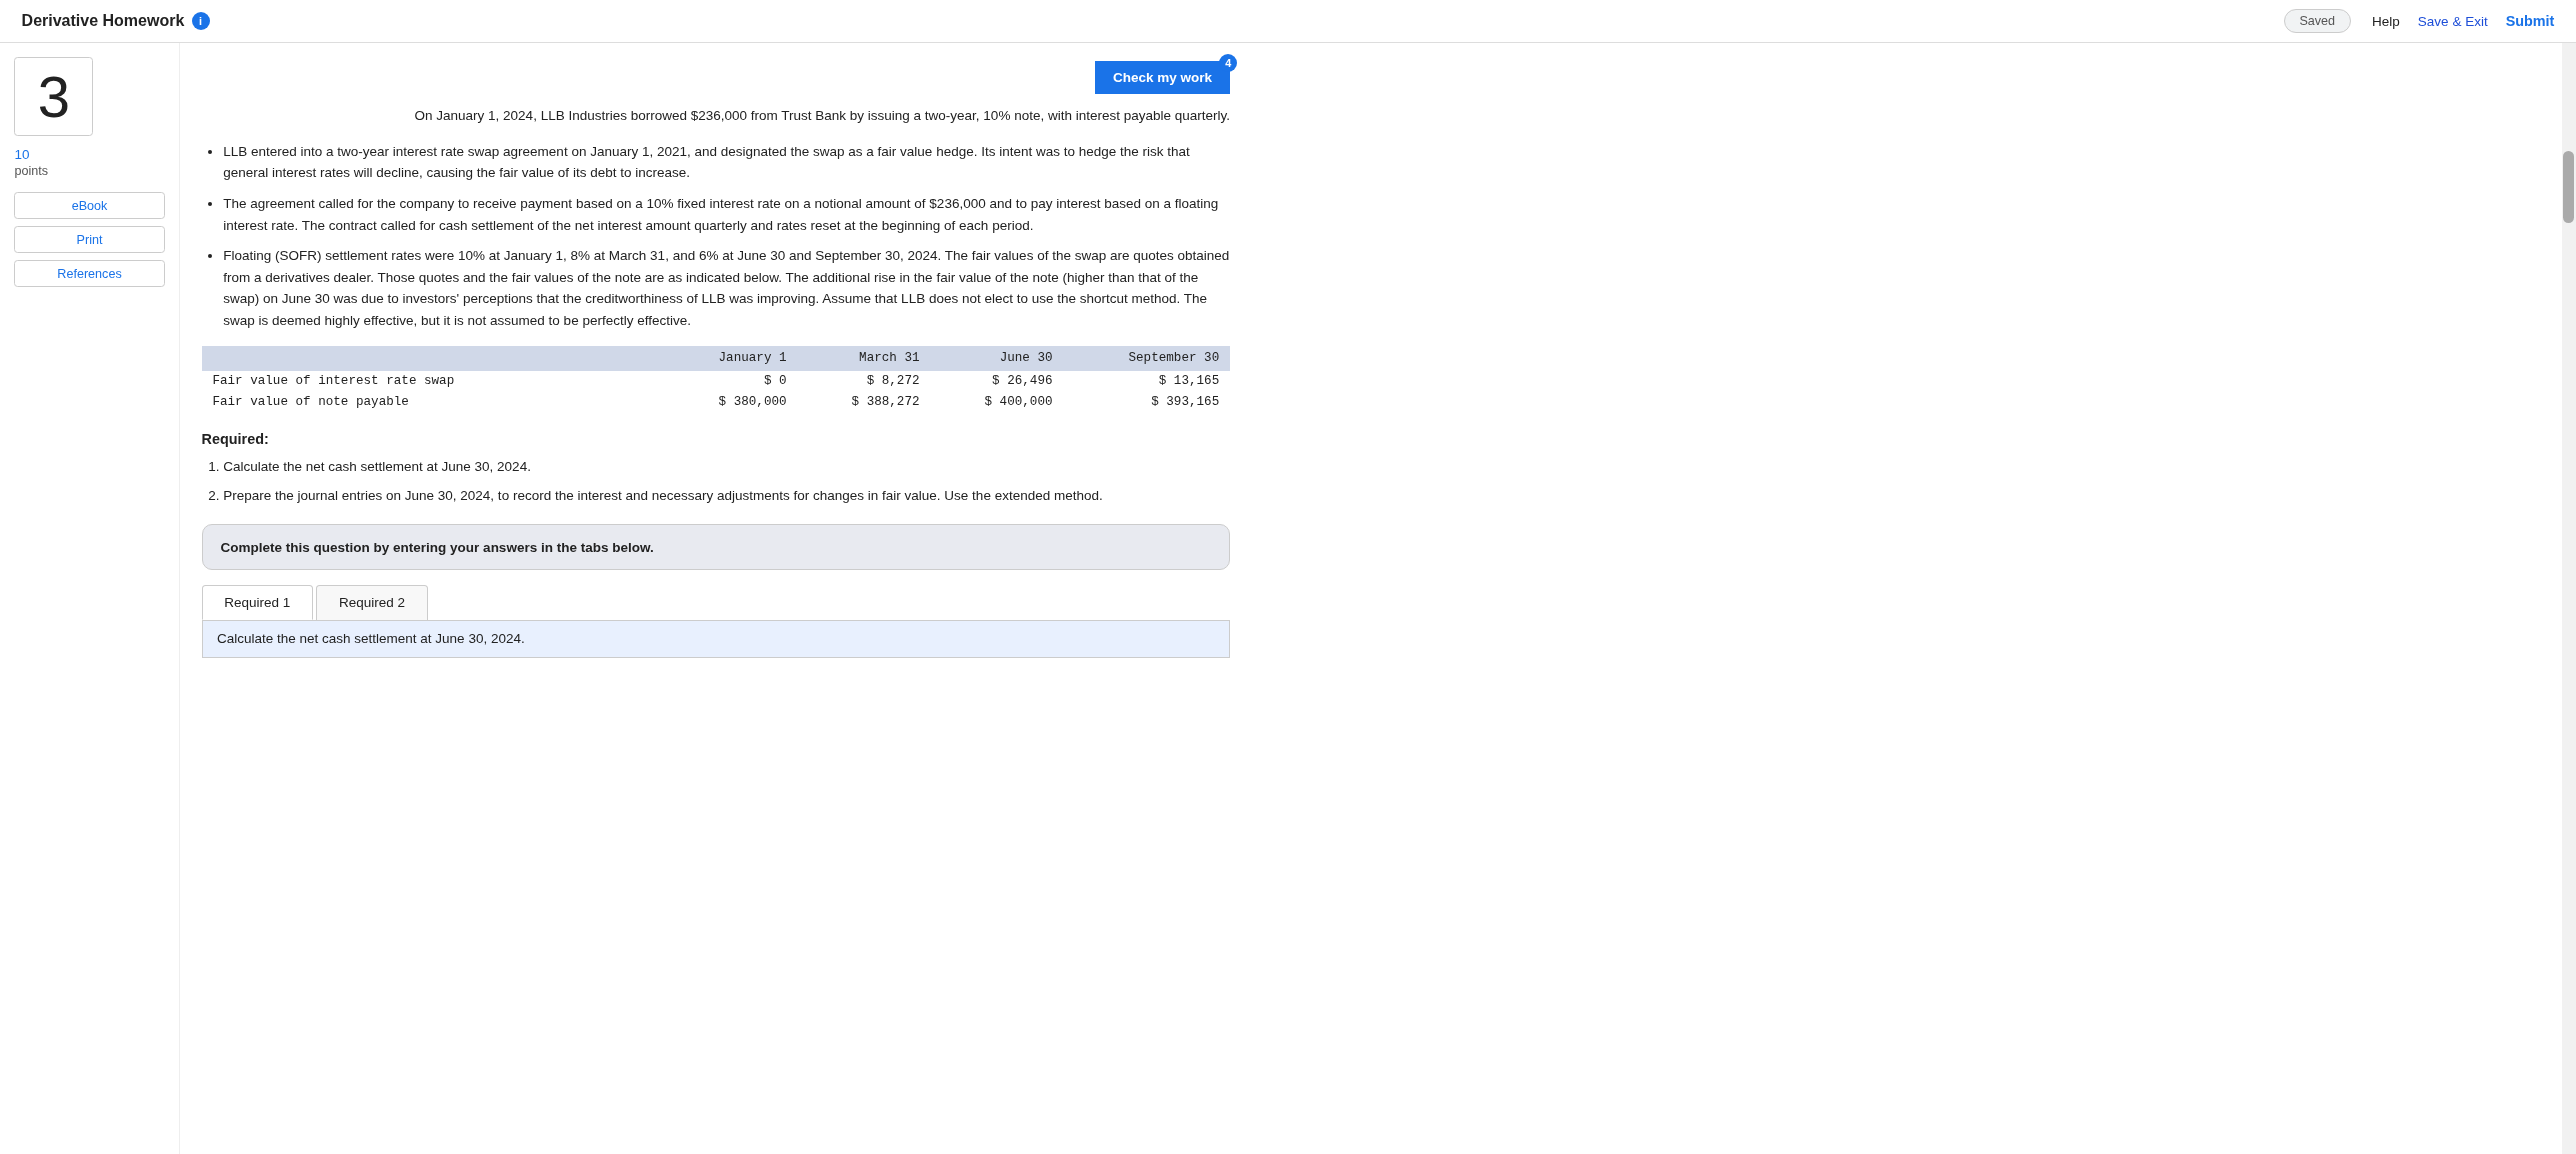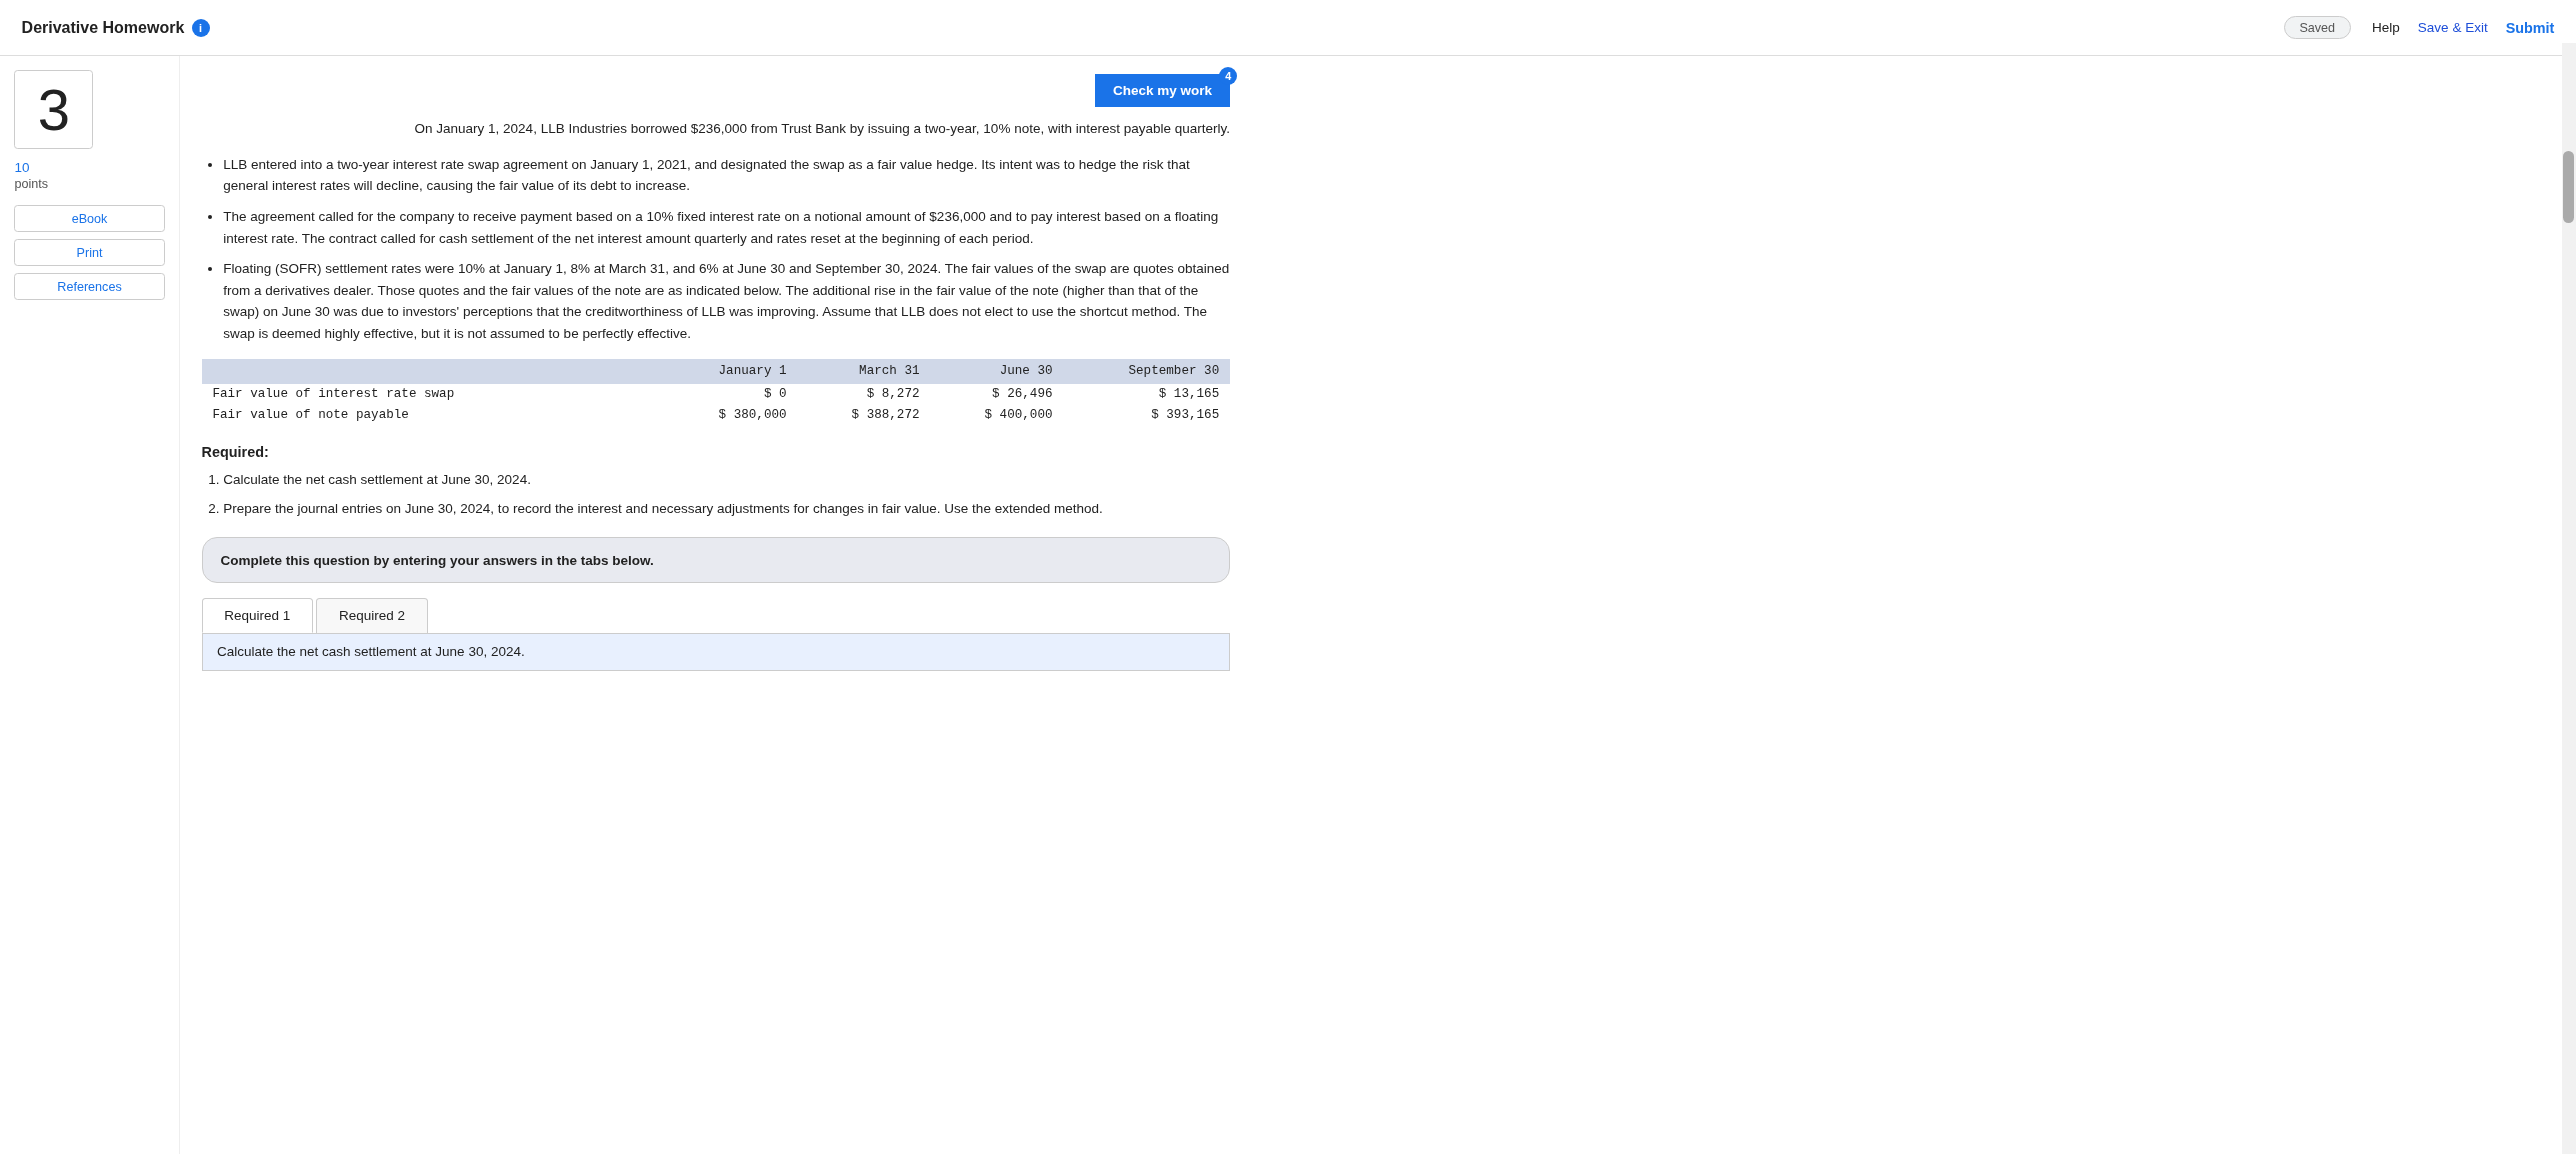--- a/index.html
+++ b/index.html
@@ -3,21 +3,21 @@
   <meta charset="utf-8">
   <style>
     * { box-sizing: border-box; margin: 0; padding: 0; }
     body { font-family: Arial, sans-serif; font-size: 13.5px; color: #222; background: #fff; }
 
     
     .header {
       display: flex;
       align-items: center;
       padding: 0 21.6px;
-      height: 56px;
+      height: 43px;
       border-bottom: 0.9px solid #ddd;
       background: #fff;
     }
     .header-title {
       font-size: 16px;
       font-weight: 600;
       color: #222;
       display: flex;
       align-items: center;
       gap: 7.2px;
@@ -226,21 +226,21 @@
     }
     .required-list li {
       margin-bottom: 7.2px;
       line-height: 1.6;
     }
 
     
     .complete-box {
       background: #e8eaf0;
       border: 0.9px solid #ccc;
-      border-radius: 15px;
+      border-radius: 10px;
       padding: 14.4px 18px;
       margin-bottom: 14.4px;
     }
     .complete-box-text {
       font-weight: bold;
       font-size: 13.5px;
     }
 
     
     .tabs-container {

